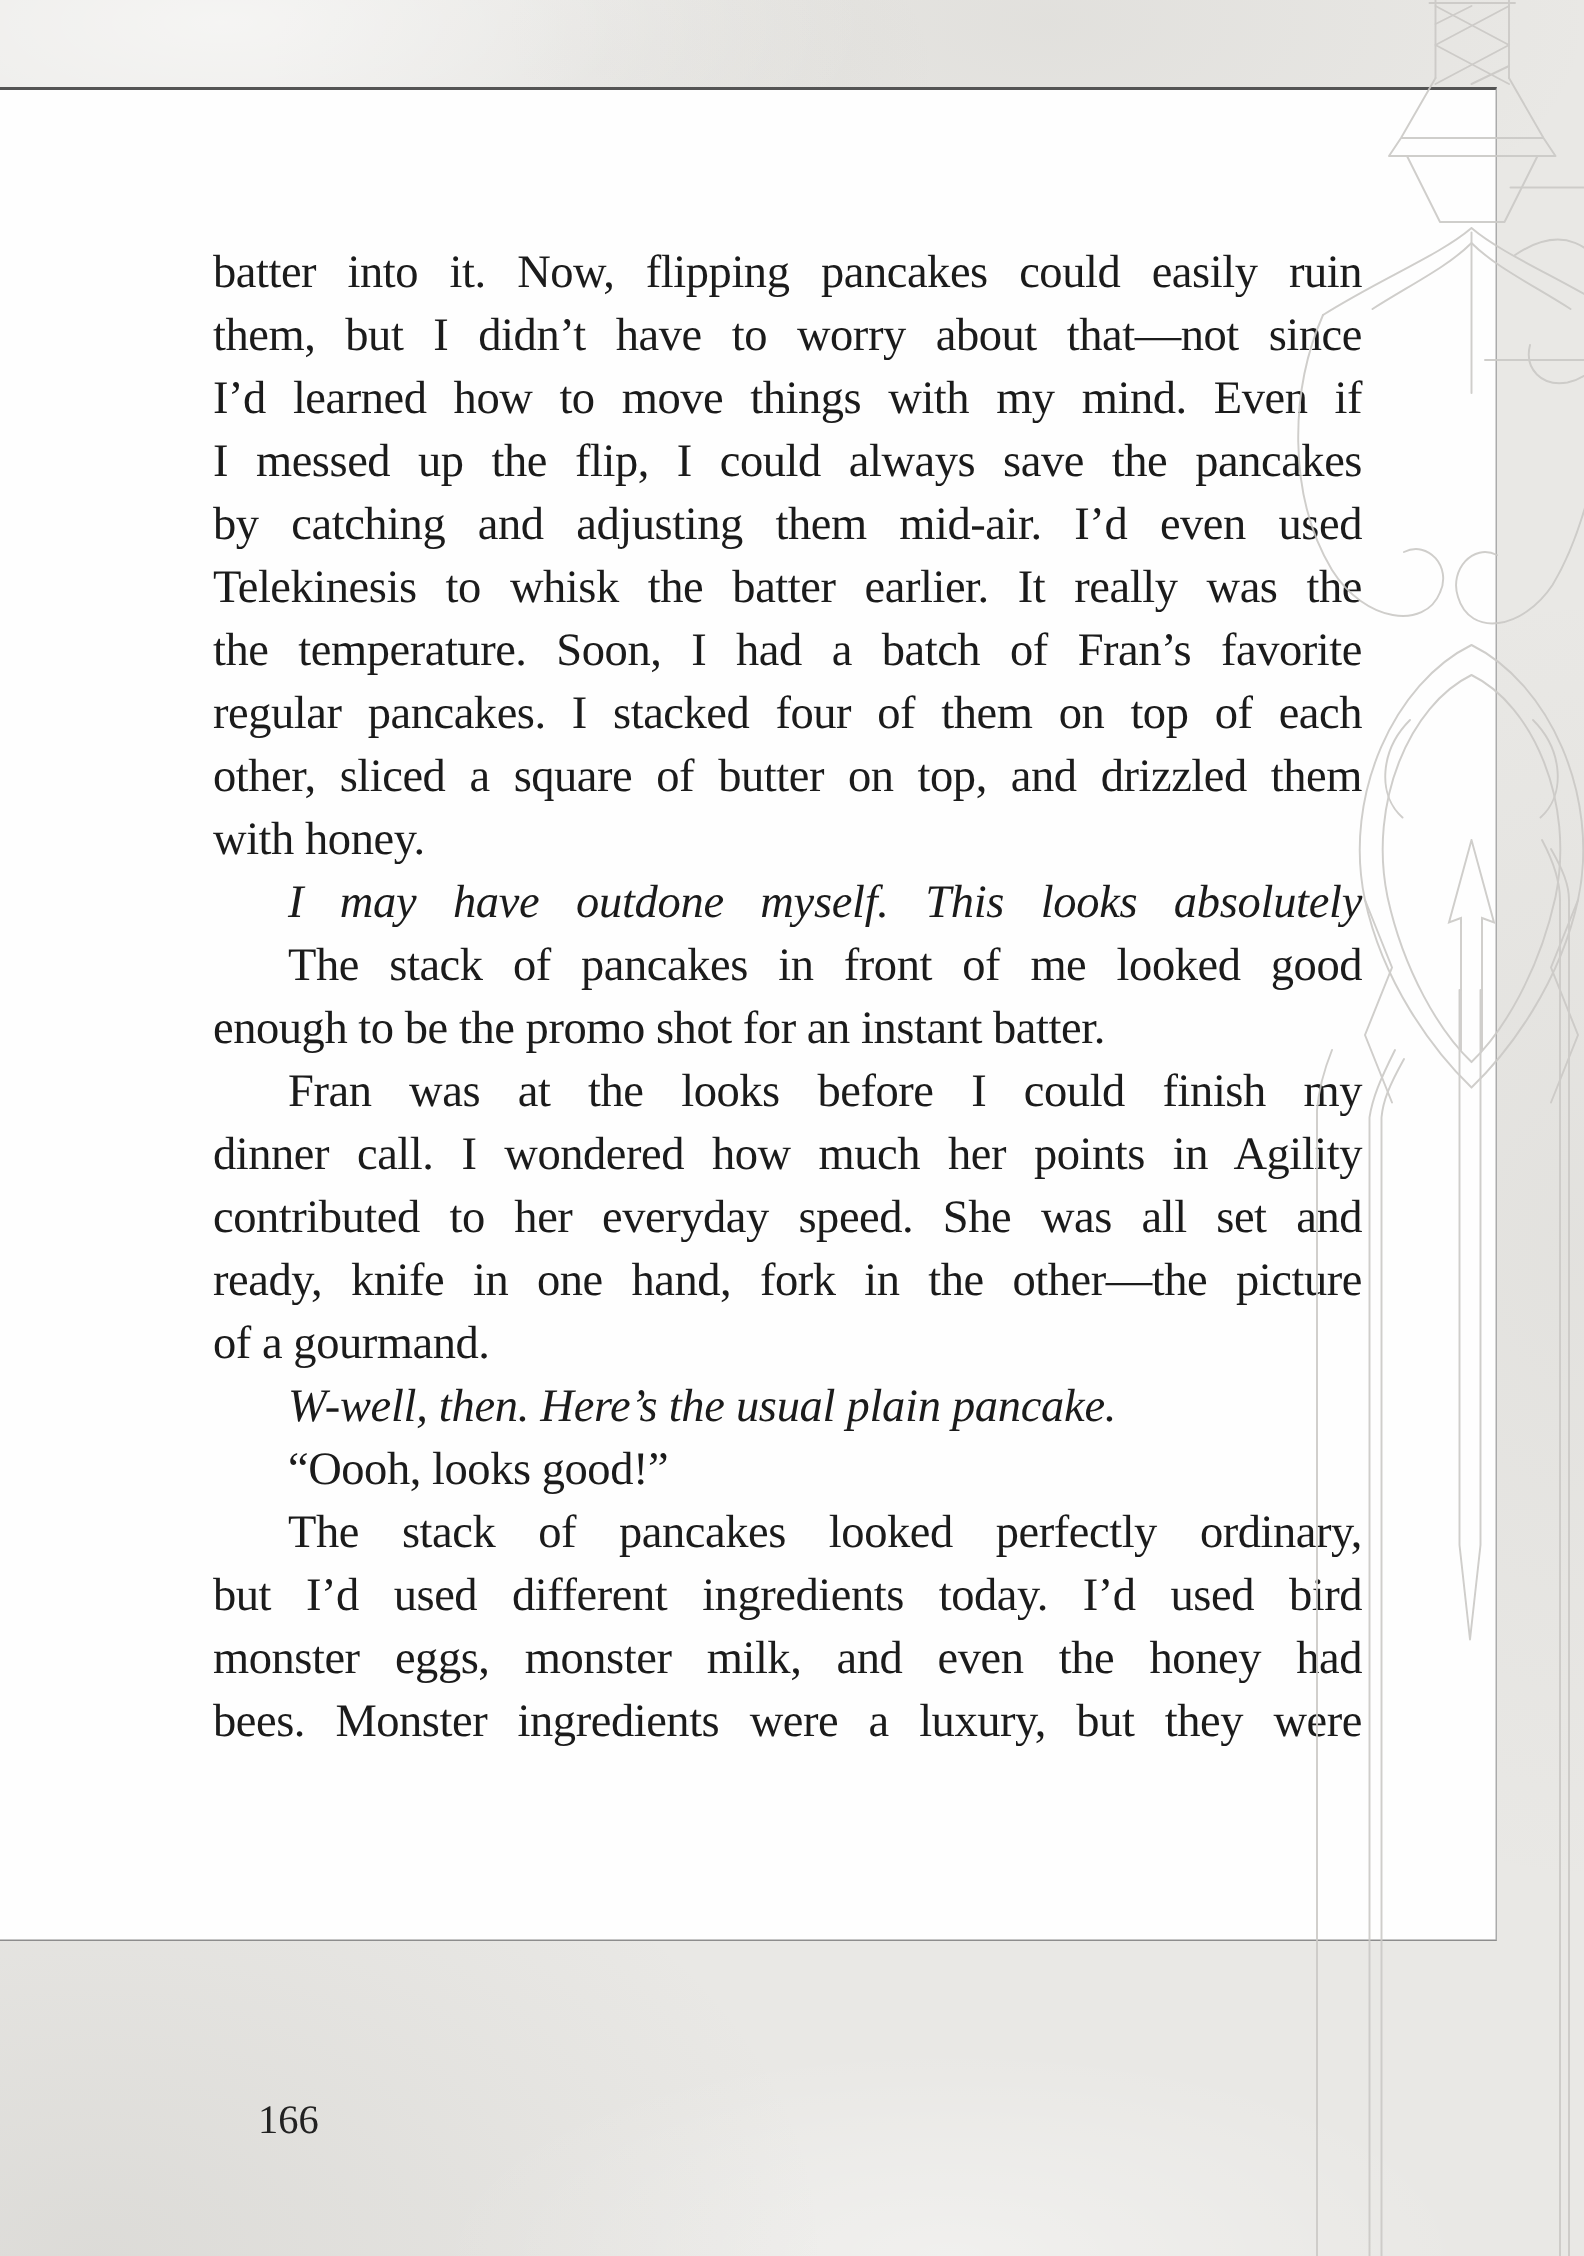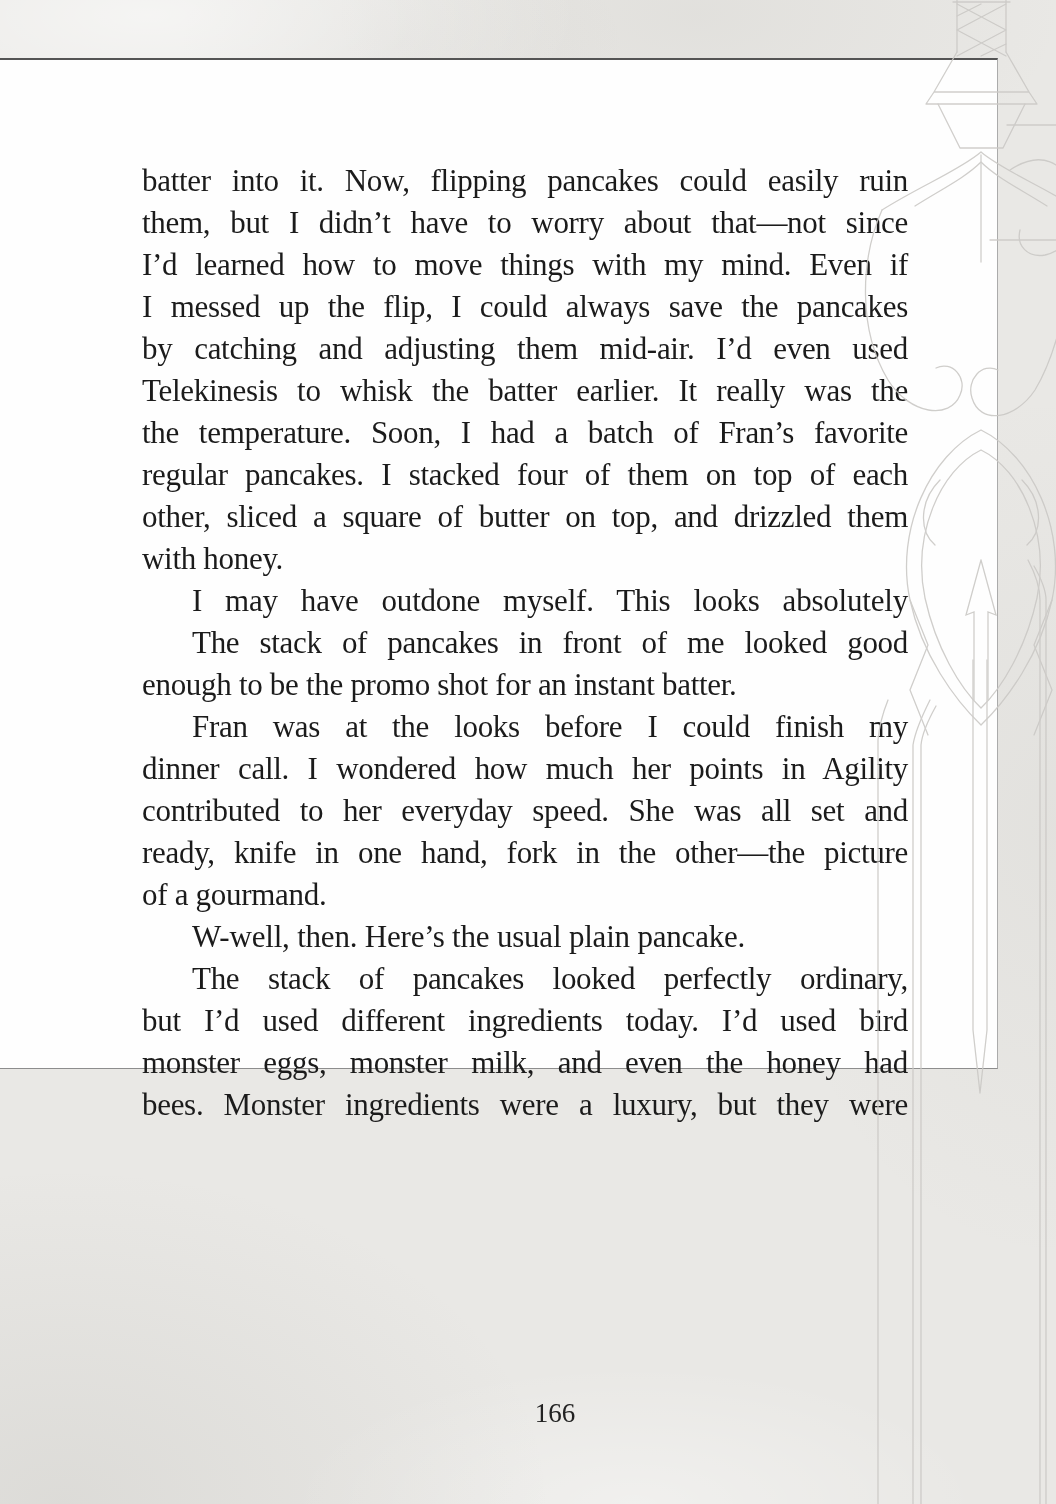--- a/index.html
+++ b/index.html
@@ -14,45 +14,45 @@
     background:
       radial-gradient(620px 220px at 14% 1%, rgba(255,255,255,.55), transparent 70%),
       radial-gradient(520px 260px at 66% 1%, rgba(158,155,147,.10), transparent 70%),
       radial-gradient(320px 180px at 38% 3%, rgba(150,148,140,.08), transparent 70%),
       radial-gradient(700px 480px at 6% 100%, rgba(128,126,118,.12), transparent 70%),
       radial-gradient(420px 620px at 100% 55%, rgba(140,138,130,.07), transparent 70%),
       radial-gradient(500px 200px at 60% 100%, rgba(255,255,255,.35), transparent 70%);
   }
   
   .sheet{
-    position:absolute;left:0;top:58px;width:998px;height:1011px;
+    position:absolute;left:0;top:58px;width:998px;height:1236px;
     box-sizing:border-box;background:#fefefe;
     border-top:2px solid #545454;
     border-right:1px solid #ababab;
     border-bottom:1px solid #8d8d8d;
   }
   
   .text-block{
     position:absolute;left:142px;top:100px;width:766px;
     font-size:31px;line-height:42px;letter-spacing:-0.3px;
     color:#1b1b1b;
   }
   .line{
     height:42px;
     text-align:justify;
     text-align-last:justify;
     white-space:normal;
   }
   .line.end{text-align-last:left;}
   .line.ind{text-indent:50px;}
-  .line.it{letter-spacing:-0.2px;}
+  .line.it{font-style:italic;letter-spacing:-0.2px;}
   
   .pagenum{
     position:absolute;left:172px;top:1398px;width:766px;
-    text-align:center;font-size:27px;color:#222;
+    text-align:left;font-size:27px;color:#222;
     font-variant-numeric:oldstyle-nums;
   }
   .sword{
     position:absolute;left:840px;top:0;width:216px;height:1504px;
     pointer-events:none;
   }
 </style>
 </head>
 <body>
 
@@ -72,20 +72,21 @@
       <div class="line end">with honey.</div>
       <div class="line it ind">I may have outdone myself. This looks absolutely</div>
       <div class="line ind">The stack of pancakes in front of me looked good</div>
       <div class="line end">enough to be the promo shot for an instant batter.</div>
       <div class="line ind">Fran was at the looks before I could finish my</div>
       <div class="line">dinner call. I wondered how much her points in Agility</div>
       <div class="line">contributed to her everyday speed. She was all set and</div>
       <div class="line">ready, knife in one hand, fork in the other—the picture</div>
       <div class="line end">of a gourmand.</div>
       <div class="line it ind end">W-well, then. Here’s the usual plain pancake.</div>
+      <div class="line ind end">“Oooh, looks good!”</div>
       <div class="line ind">The stack of pancakes looked perfectly ordinary,</div>
       <div class="line">but I’d used different ingredients today. I’d used bird</div>
       <div class="line">monster eggs, monster milk, and even the honey had</div>
       <div class="line">bees. Monster ingredients were a luxury, but they were</div>
     </div>
 </div>
 
 <div class="pagenum">166</div>
 
 <svg class="sword" viewBox="0 0 216 1504" fill="none" stroke="#cbc9c6" stroke-width="1.3" stroke-linecap="round" opacity="0.9" xmlns="http://www.w3.org/2000/svg">

